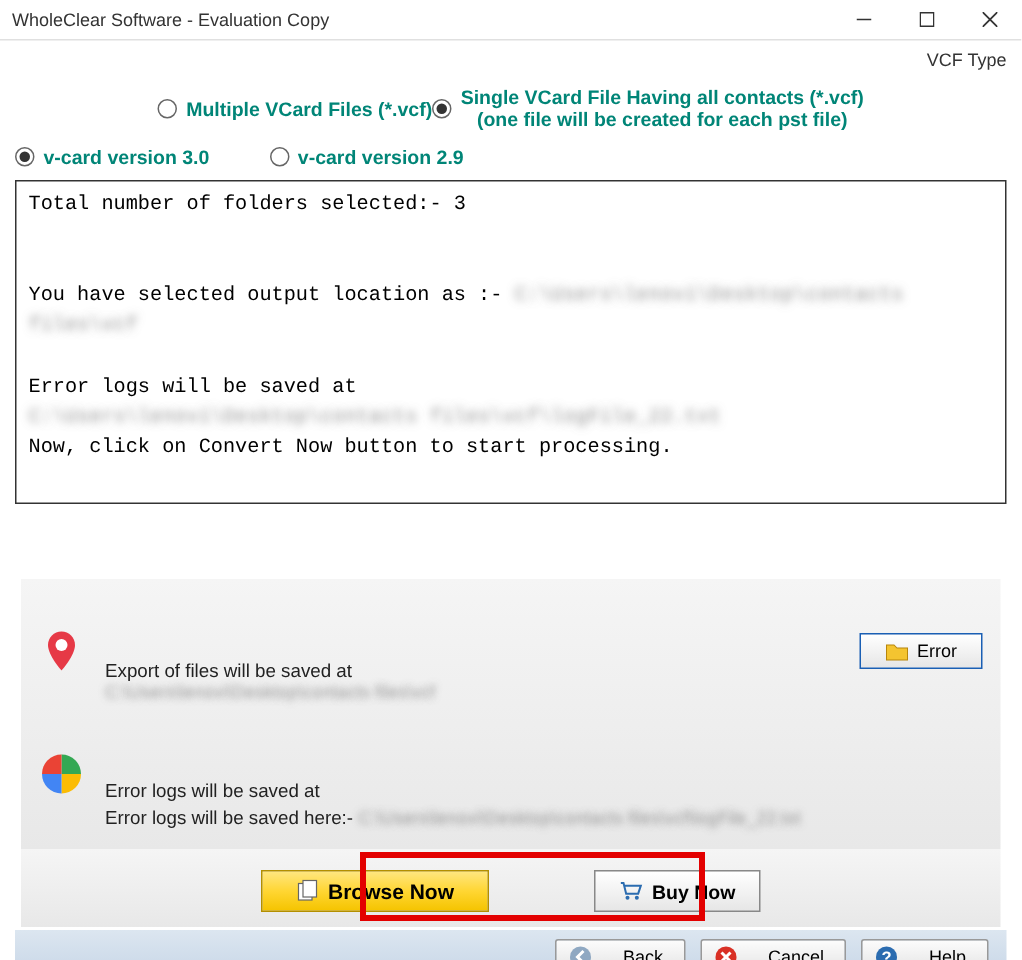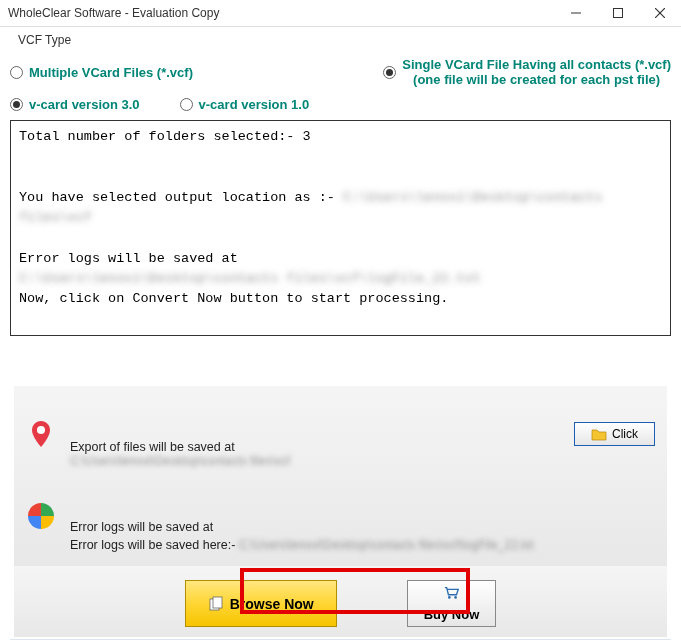--- a/index.html
+++ b/index.html
@@ -3,42 +3,42 @@
 <meta charset="utf-8">
 <style>
 * { box-sizing: border-box; margin: 0; padding: 0; }
 body { font-family: "Segoe UI", Tahoma, sans-serif; font-size: 13px; background: #fff; width: 681px; height: 640px; overflow: hidden; }
 .titlebar { height: 27px; display: flex; align-items: center; padding-left: 8px; background: #fff; border-bottom: 1px solid #e0e0e0; }
 .title-text { font-size: 12px; color: #333; flex: 1; }
 .winbtns { display: flex; }
 .winbtn { width: 42px; height: 30px; display: flex; align-items: center; justify-content: center; font-size: 14px; color: #333; }
 .winbtn svg { width: 10px; height: 10px; }
 .content { padding: 4px 10px 0 10px; }
-.vcf-type-label { font-size: 12px; color: #333; padding: 2px 0 6px 8px; }
-.radio-row { display: flex; align-items: center; justify-content: space-between; padding: 4px 0; }
+.vcf-type-label { font-size: 12px; color: #333; padding: 2px 0 6px 8px; text-align: right; }
+.radio-row { display: flex; align-items: center; justify-content: center; padding: 4px 0; }
 .radio-opt { display: flex; align-items: center; gap: 6px; color: #008577; font-weight: bold; font-size: 13px; }
 .radio-opt.teal-multi { white-space: nowrap; }
 .radio-right { text-align: center; max-width: 320px; }
 .radio-sub { color: #008577; font-weight: bold; font-size: 13px; }
 .radio { width: 13px; height: 13px; border: 1px solid #666; border-radius: 50%; display: inline-flex; align-items: center; justify-content: center; background: #fff; flex-shrink: 0; }
 .radio.checked::after { content: ""; width: 7px; height: 7px; background: #333; border-radius: 50%; }
 .version-row { display: flex; gap: 40px; padding: 6px 0 8px 0; }
 .logbox { border: 1px solid #333; padding: 6px 8px; height: 216px; font-family: "Courier New", monospace; font-size: 13.5px; line-height: 1.5; color: #000; background: #fff; overflow: hidden; }
 .logbox .blur { color: transparent; text-shadow: 0 0 6px rgba(100,100,100,0.7); }
 .bottom { margin-top: 50px; }
 .grad-panel { background: linear-gradient(to bottom, #f5f5f5, #e8e8e8); padding: 8px 12px; margin: 0 4px; }
 .info-row { display: flex; align-items: center; gap: 14px; padding: 6px 0; }
 .info-icon { width: 30px; height: 30px; flex-shrink: 0; display: flex; align-items: center; justify-content: center; }
 .info-text { flex: 1; font-size: 12.5px; color: #222; margin-top: 40px; }
 .info-text .blur { color: transparent; text-shadow: 0 0 5px rgba(110,110,110,0.7); font-size: 12px; }
 .btn { background: linear-gradient(to bottom, #fff, #e6e6e6); border: 1px solid #888; padding: 3px 14px; font-size: 12px; display: inline-flex; align-items: center; gap: 5px; cursor: pointer; min-height: 24px; }
 .btn-browse { border: 1.5px solid #1a5fb4; padding: 3px 16px; }
 .convert-row { position: relative; display: flex; justify-content: center; gap: 70px; padding: 14px 0 10px 0; }
 .convert-btn { background: linear-gradient(to bottom, #ffe680, #ffd633, #f5c400); border: 1px solid #b38f00; padding: 5px 22px; font-weight: bold; font-size: 14px; display: inline-flex; align-items: center; gap: 6px; cursor: pointer; }
-.buy-btn { background: linear-gradient(to bottom, #fff, #e6e6e6); border: 1px solid #888; padding: 4px 16px; font-weight: bold; font-size: 13px; display: inline-flex; align-items: center; gap: 6px; cursor: pointer; flex-direction: column; }
+.buy-btn { background: linear-gradient(to bottom, #fff, #e6e6e6); border: 1px solid #888; padding: 4px 16px; font-weight: bold; font-size: 13px; display: inline-flex; align-items: center; gap: 6px; cursor: pointer; }
 .highlight-box { position: absolute; border: 4px solid #e30000; top: 2px; left: 226px; width: 230px; height: 46px; pointer-events: none; }
 .footer-row { background: linear-gradient(to bottom, #dce6f0, #c4d4e6); padding: 6px 12px; display: flex; justify-content: flex-end; gap: 10px; margin-top: 2px; }
 .footer-btn { background: linear-gradient(to bottom, #fcfcfc, #e2e2e2); border: 1px solid #999; border-radius: 2px; padding: 3px 14px 3px 8px; font-size: 12px; display: inline-flex; align-items: center; gap: 20px; cursor: pointer; min-width: 82px; }
 .icon-sm { width: 16px; height: 16px; display: inline-flex; align-items: center; justify-content: center; }
 </style>
 </head>
 <body>
 
 <div class="titlebar">
   <span class="title-text">WholeClear Software - Evaluation Copy</span>
@@ -79,21 +79,21 @@
     </div>
   </div>
 
   <div class="version-row">
     <div class="radio-opt">
       <span class="radio checked"></span>
       <span>v-card version 3.0</span>
     </div>
     <div class="radio-opt">
       <span class="radio"></span>
-      <span>v-card version 1.0</span>
+      <span>v-card version 2.9</span>
     </div>
   </div>
 
   <div class="logbox">
     <div>Total number of folders selected:- 3</div><br>
     <br>
     <div><span>You have selected output location as :- </span><span class="blur">C:\Users\lenovi\Desktop\contacts files\vcf</span></div><br>
     <div>Error logs will be saved at</div>
     <div class="blur">C:\Users\lenovi\Desktop\contacts files\vcf\logFile_22.txt</div>
     <div>Now, click on Convert Now button to start processing.</div>
@@ -111,21 +111,21 @@
         <div class="info-text">
           <div>Export of files will be saved at</div>
           <div class="blur">C:\Users\lenovi\Desktop\contacts files\vcf</div>
         </div>
         <button class="btn btn-browse">
           <span class="icon-sm">
             <svg width="16" height="14" viewBox="0 0 16 14">
                 <path d="M1 3 h5 l2 2 h7 v8 h-14 z" fill="#f4c430" stroke="#b8860b" stroke-width="0.7"></path>
               </svg>
           </span>
-          <span>Click</span>
+          <span>Error</span>
         </button>
       </div>
       <div class="info-row">
         <div class="info-icon">
           <svg width="30" height="30" viewBox="0 0 30 30">
               <path d="M15 15 L15 2 A13 13 0 0 1 28 15 Z" fill="#34a853"></path>
               <path d="M15 15 L28 15 A13 13 0 0 1 15 28 Z" fill="#fbbc04"></path>
               <path d="M15 15 L15 28 A13 13 0 0 1 2 15 Z" fill="#4285f4"></path>
               <path d="M15 15 L2 15 A13 13 0 0 1 15 2 Z" fill="#ea4335"></path>
             </svg>

